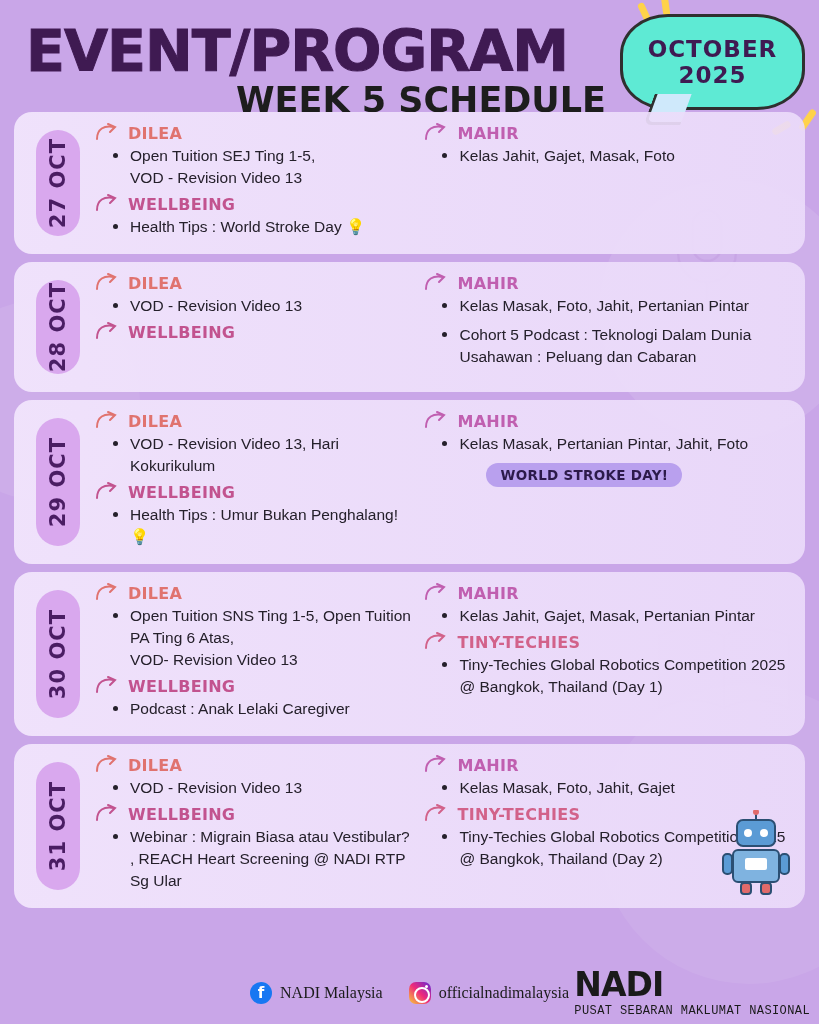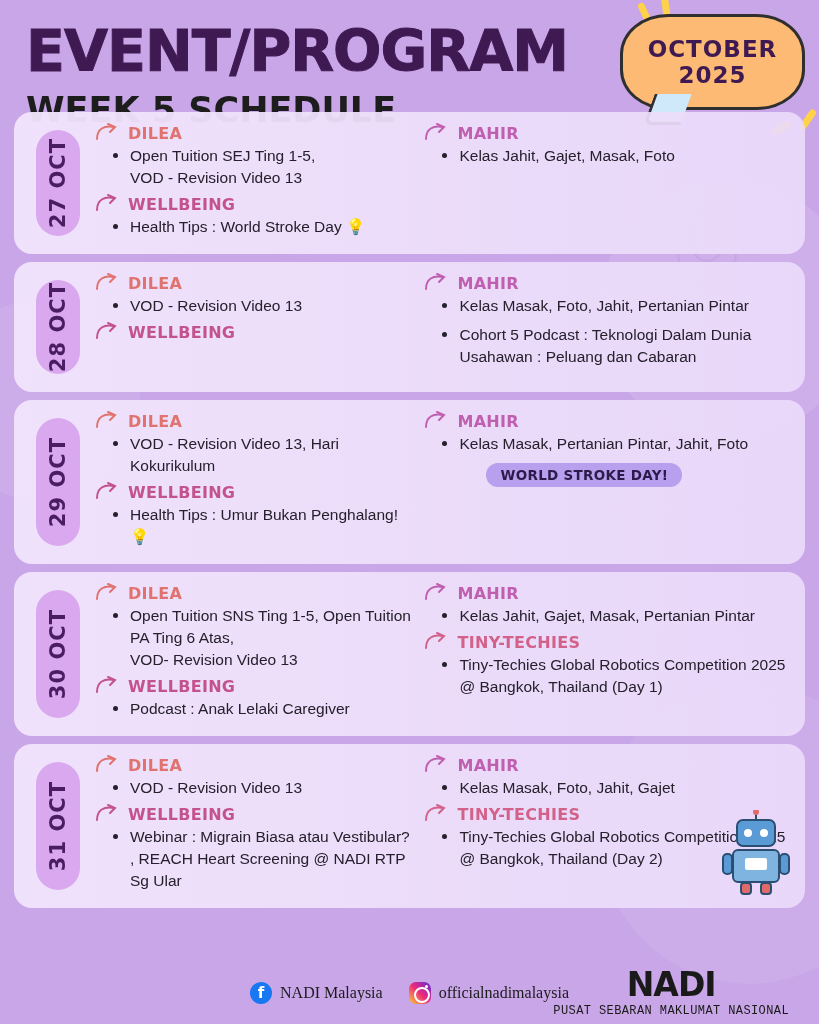--- a/index.html
+++ b/index.html
@@ -26,29 +26,30 @@
     letter-spacing: -1px;
     color: #3f1a52;
     line-height: 0.95;
     -webkit-text-stroke: 1px #3f1a52;
   }
   .title-sub {
     font-family: "DejaVu Sans", sans-serif;
     font-weight: 800;
     font-size: 35px;
     color: #1d1d1d;
+    text-align: right;
     width: 580px;
     letter-spacing: 0px;
-    margin-top: 12px;
+    margin-top: 2px;
   }
   
   .month-bubble {
     position:absolute; right: 14px; top: 14px;
     width: 185px; height: 96px;
-    background: #fdba74;
+    background: #5eead4;
     border: 3px solid #2f2f2f;
     border-radius: 48px/40px;
     display:flex; flex-direction:column; align-items:center; justify-content:center;
   }
   .month-bubble:after{
     content:""; position:absolute; left: 26px; bottom:-18px;
     width: 34px; height: 28px; background:#cfe9fb;
     border-left:3px solid #2f2f2f; border-bottom:3px solid #2f2f2f;
     transform: skewX(-20deg);
     border-bottom-left-radius: 8px;
@@ -131,21 +132,21 @@
     display:flex; align-items:center; justify-content:center; gap: 26px;
   }
   .social { display:flex; align-items:center; gap: 8px; }
   .social span.txt { font-size:16px; color:#1b1b1b; font-family:Liberation Serif, serif; }
   .fb-icon { width:22px;height:22px;border-radius:50%;background:#1877f2; color:#fff; font-weight:800;
              font-family:"DejaVu Sans",sans-serif; font-size:15px; display:flex;align-items:center;justify-content:center;}
   .ig-icon { width:22px;height:22px;border-radius:7px; background:linear-gradient(45deg,#f9ce34,#ee2a7b,#6228d7);
              position:relative; }
   .ig-icon:after{content:"";position:absolute;left:5px;top:5px;width:12px;height:12px;border:2px solid #fff;border-radius:50%;}
   .ig-icon:before{content:"";position:absolute;right:3px;top:3px;width:3px;height:3px;background:#fff;border-radius:50%;}
-  .nadi-logo { position:absolute; right: 30px; bottom: 6px; text-align:center; }
+  .nadi-logo { position:absolute; right: 9px; bottom: 6px; text-align:left; }
   .nadi-logo .big { font-family:"DejaVu Sans", sans-serif; font-weight:900; font-size:33px; color:#1a1a1a; letter-spacing:-1px; }
   .nadi-logo .small { font-family:Liberation Mono, monospace; font-size:12px; color:#1a1a1a; letter-spacing:.4px; }
 
   
   .robot { position:absolute; right: 26px; bottom: 128px; width:74px; height:86px; }
   .mic-deco { position:absolute; right: 52px; top: 196px; width:120px; height:120px; opacity:.25; }
   .book-deco { position:absolute; right: 20px; top: 614px; width:150px; height:110px; opacity:.25; }
 </style>
 </head>
 <body>

